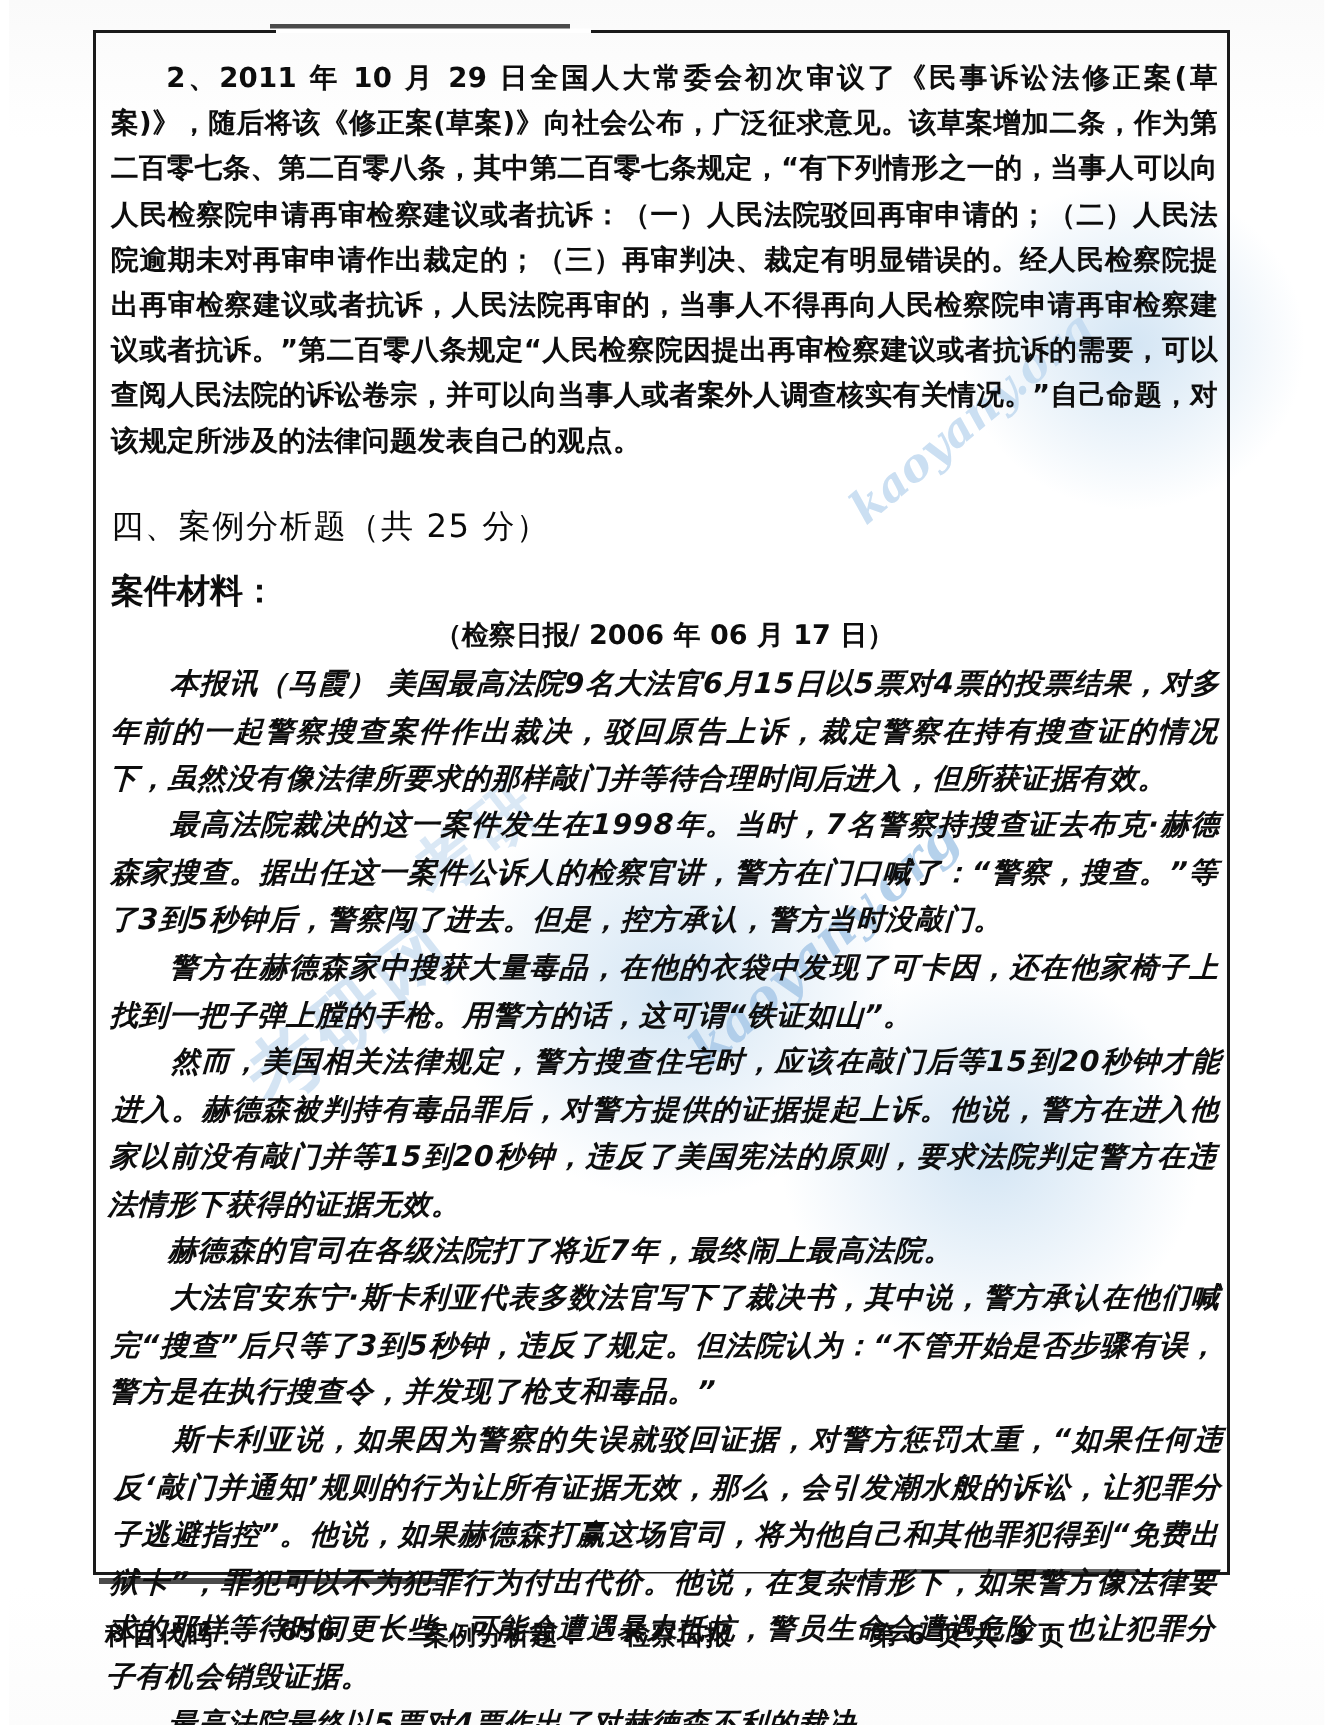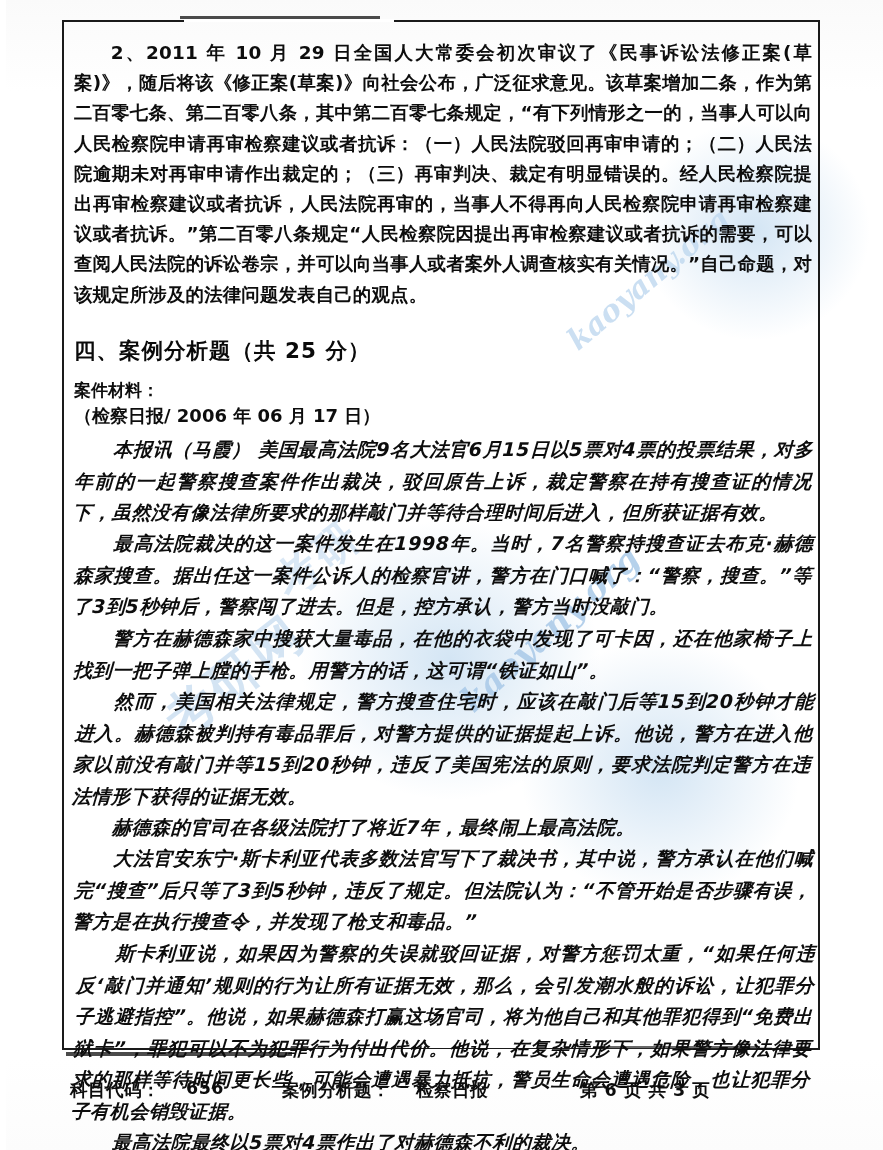--- a/index.html
+++ b/index.html
@@ -74,45 +74,45 @@
     text-justify: inter-character;
     margin: 0;
     color: #0d0d0d;
     font-weight: 600;
   }
   .p-print.indent { text-indent: 2em; }
 
   .section-head {
     font-family: "DejaVu Sans", "Liberation Sans", sans-serif;
     font-size: 21.5px;
-    font-weight: 700;
+    font-weight: 400;
     letter-spacing: 1px;
     margin: 26px 0 14px 0;
     color: #0a0a0a;
   }
 
   .label-line {
-    font-size: 17px;
+    font-size: 22px;
     font-weight: 700;
     margin: 0 0 2px 0;
     color: #0d0d0d;
   }
 
   .case-title {
     font-size: 19px;
     font-weight: 800;
     text-align: center;
     letter-spacing: 0.4px;
     margin: 0 0 2px 0;
     color: #0a0a0a;
   }
   .case-source {
     font-size: 18px;
     font-weight: 700;
-    text-align: left;
+    text-align: center;
     margin: 0 0 6px 0;
     color: #0d0d0d;
   }
 
   
   .p-hand {
     font-family: "DejaVu Sans", "Liberation Sans", sans-serif;
     font-size: 19px;
     line-height: 31.5px;
     letter-spacing: 0.6px;

